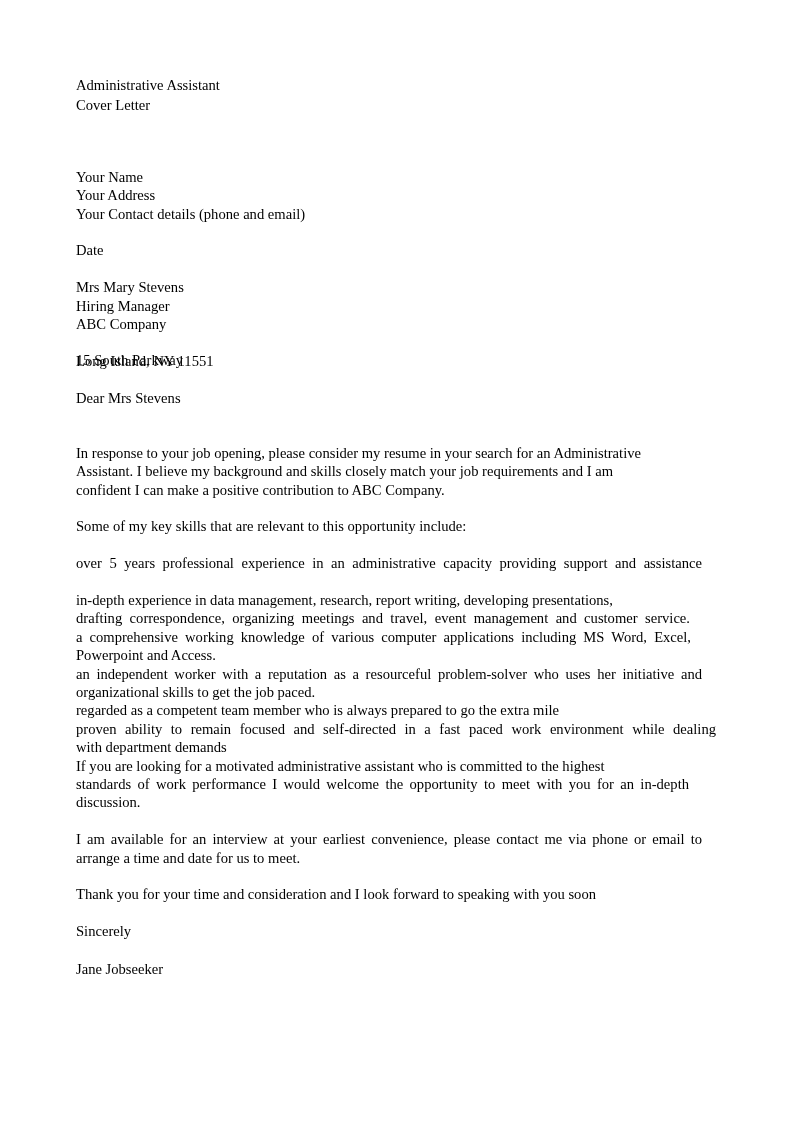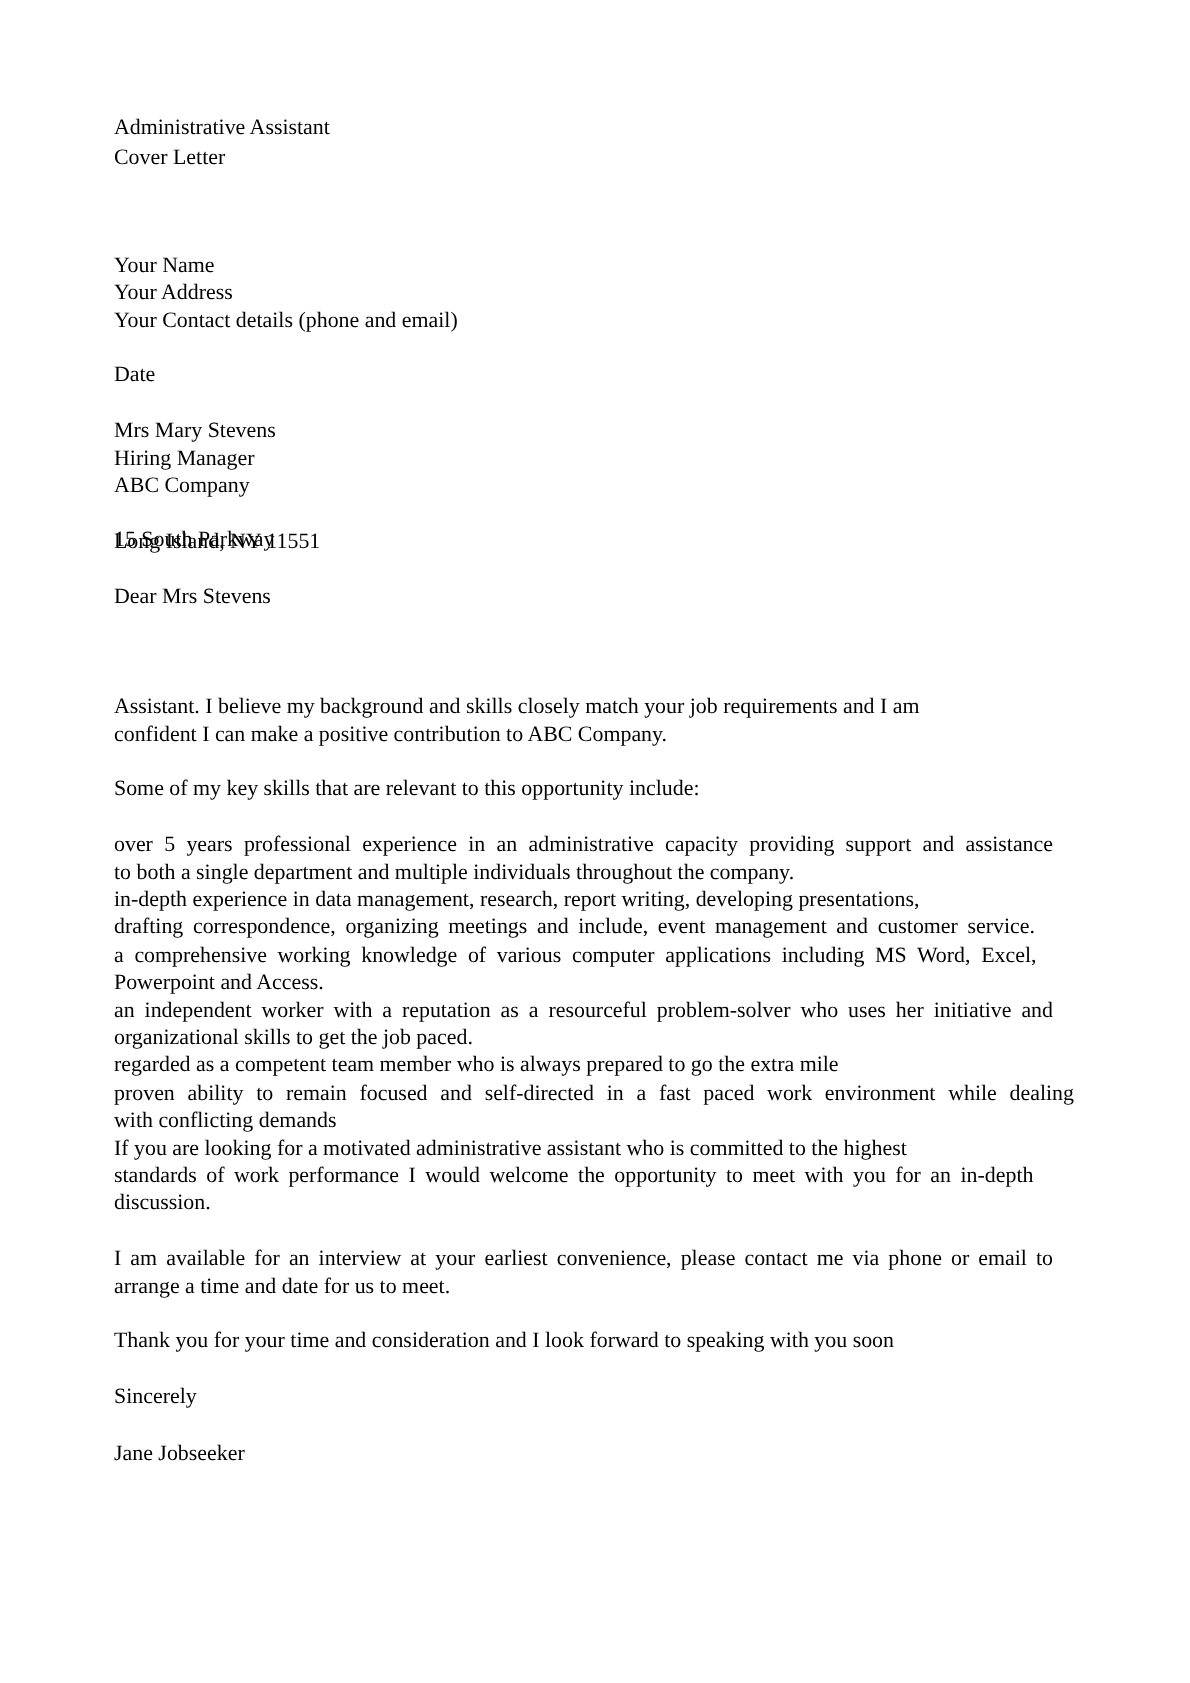--- a/index.html
+++ b/index.html
@@ -22,36 +22,36 @@
   <div class="ln" style="top:241px">Date</div>
 
   <div class="ln" style="top:278px">Mrs Mary Stevens</div>
   <div class="ln" style="top:297px">Hiring Manager</div>
   <div class="ln" style="top:315px">ABC Company</div>
   <div class="ln" style="top:351px">15 South Parkway</div>
   <div class="ln" style="top:352px">Long Island, NY 11551</div>
 
   <div class="ln" style="top:389px">Dear Mrs Stevens</div>
 
+  <div class="ln" style="top:444px">In response to your job opening, please consider my resume in your search for an Administrative</div>
   <div class="ln" style="top:462px">Assistant. I believe my background and skills closely match your job requirements and I am</div>
   <div class="ln" style="top:481px">confident I can make a positive contribution to ABC Company.</div>
 
   <div class="ln" style="top:517px">Some of my key skills that are relevant to this opportunity include:</div>
 
   <div class="ln just" style="top:554px">over 5 years professional experience in an administrative capacity providing support and assistance</div>
-  <div class="ln" style="top:573px">to both a single department and multiple individuals throughout the company.</div>
   <div class="ln" style="top:591px">in-depth experience in data management, research, report writing, developing presentations,</div>
-  <div class="ln just" style="top:609px;width:614px">drafting correspondence, organizing meetings and include, event management and customer service.</div>
+  <div class="ln just" style="top:609px;width:614px">drafting correspondence, organizing meetings and travel, event management and customer service.</div>
   <div class="ln just" style="top:628px;width:615px">a comprehensive working knowledge of various computer applications including MS Word, Excel,</div>
   <div class="ln" style="top:646px">Powerpoint and Access.</div>
   <div class="ln just" style="top:665px">an independent worker with a reputation as a resourceful problem-solver who uses her initiative and</div>
   <div class="ln" style="top:683px">organizational skills to get the job paced.</div>
   <div class="ln" style="top:701px">regarded as a competent team member who is always prepared to go the extra mile</div>
   <div class="ln just" style="top:720px;width:640px">proven ability to remain focused and self-directed in a fast paced work environment while dealing</div>
-  <div class="ln" style="top:738px">with conflicting demands</div>
+  <div class="ln" style="top:738px">with department demands</div>
   <div class="ln" style="top:757px">If you are looking for a motivated administrative assistant who is committed to the highest</div>
   <div class="ln just" style="top:775px;width:613px">standards of work performance I would welcome the opportunity to meet with you for an in-depth</div>
   <div class="ln" style="top:793px">discussion.</div>
 
   <div class="ln just" style="top:830px">I am available for an interview at your earliest convenience, please contact me via phone or email to</div>
   <div class="ln" style="top:849px">arrange a time and date for us to meet.</div>
 
   <div class="ln" style="top:885px">Thank you for your time and consideration and I look forward to speaking with you soon</div>
 
   <div class="ln" style="top:922px">Sincerely</div>

